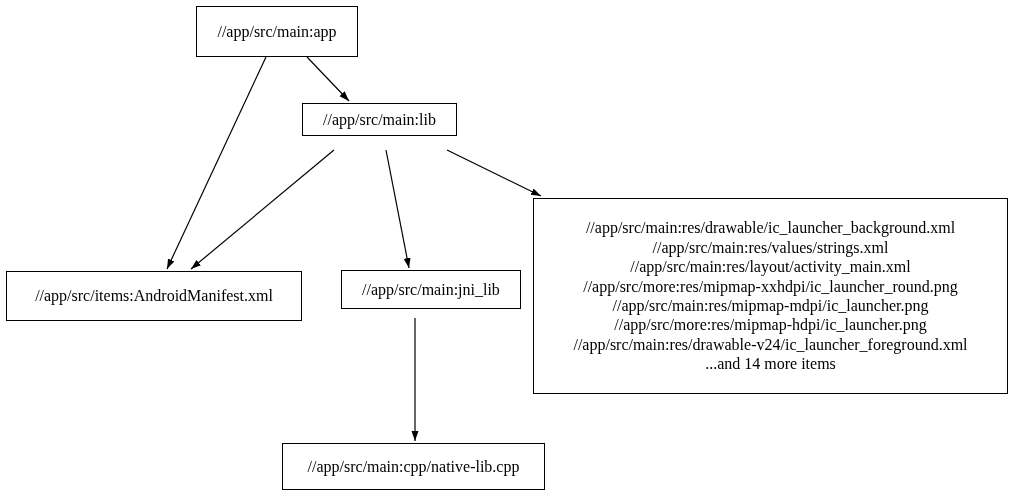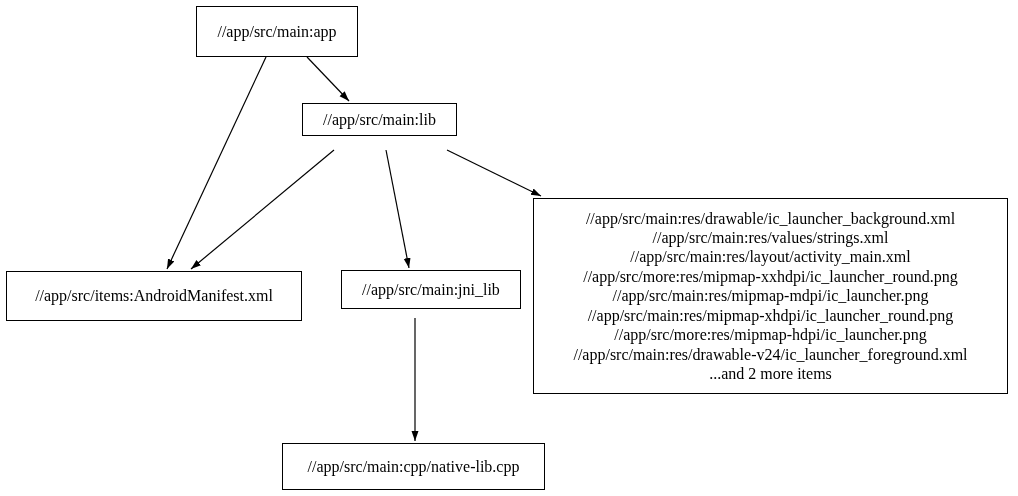--- a/index.html
+++ b/index.html
@@ -76,23 +76,22 @@
   <div class="node node-jni">
     <span>//app/src/main:jni_lib</span>
   </div>
 
   <div class="node node-res">
     <div>//app/src/main:res/drawable/ic_launcher_background.xml</div>
     <div>//app/src/main:res/values/strings.xml</div>
     <div>//app/src/main:res/layout/activity_main.xml</div>
     <div>//app/src/more:res/mipmap-xxhdpi/ic_launcher_round.png</div>
     <div>//app/src/main:res/mipmap-mdpi/ic_launcher.png</div>
-    <div>//app/src/main:res/mipmap-xhdpi/ic_launcher_round.png</div>
     <div>//app/src/more:res/mipmap-hdpi/ic_launcher.png</div>
     <div>//app/src/main:res/drawable-v24/ic_launcher_foreground.xml</div>
-    <div>...and 2 more items</div>
+    <div>...and 14 more items</div>
   </div>
 
   <div class="node node-native">
     <span>//app/src/main:cpp/native-lib.cpp</span>
   </div>
 
 </div>
 
 </body></html>

